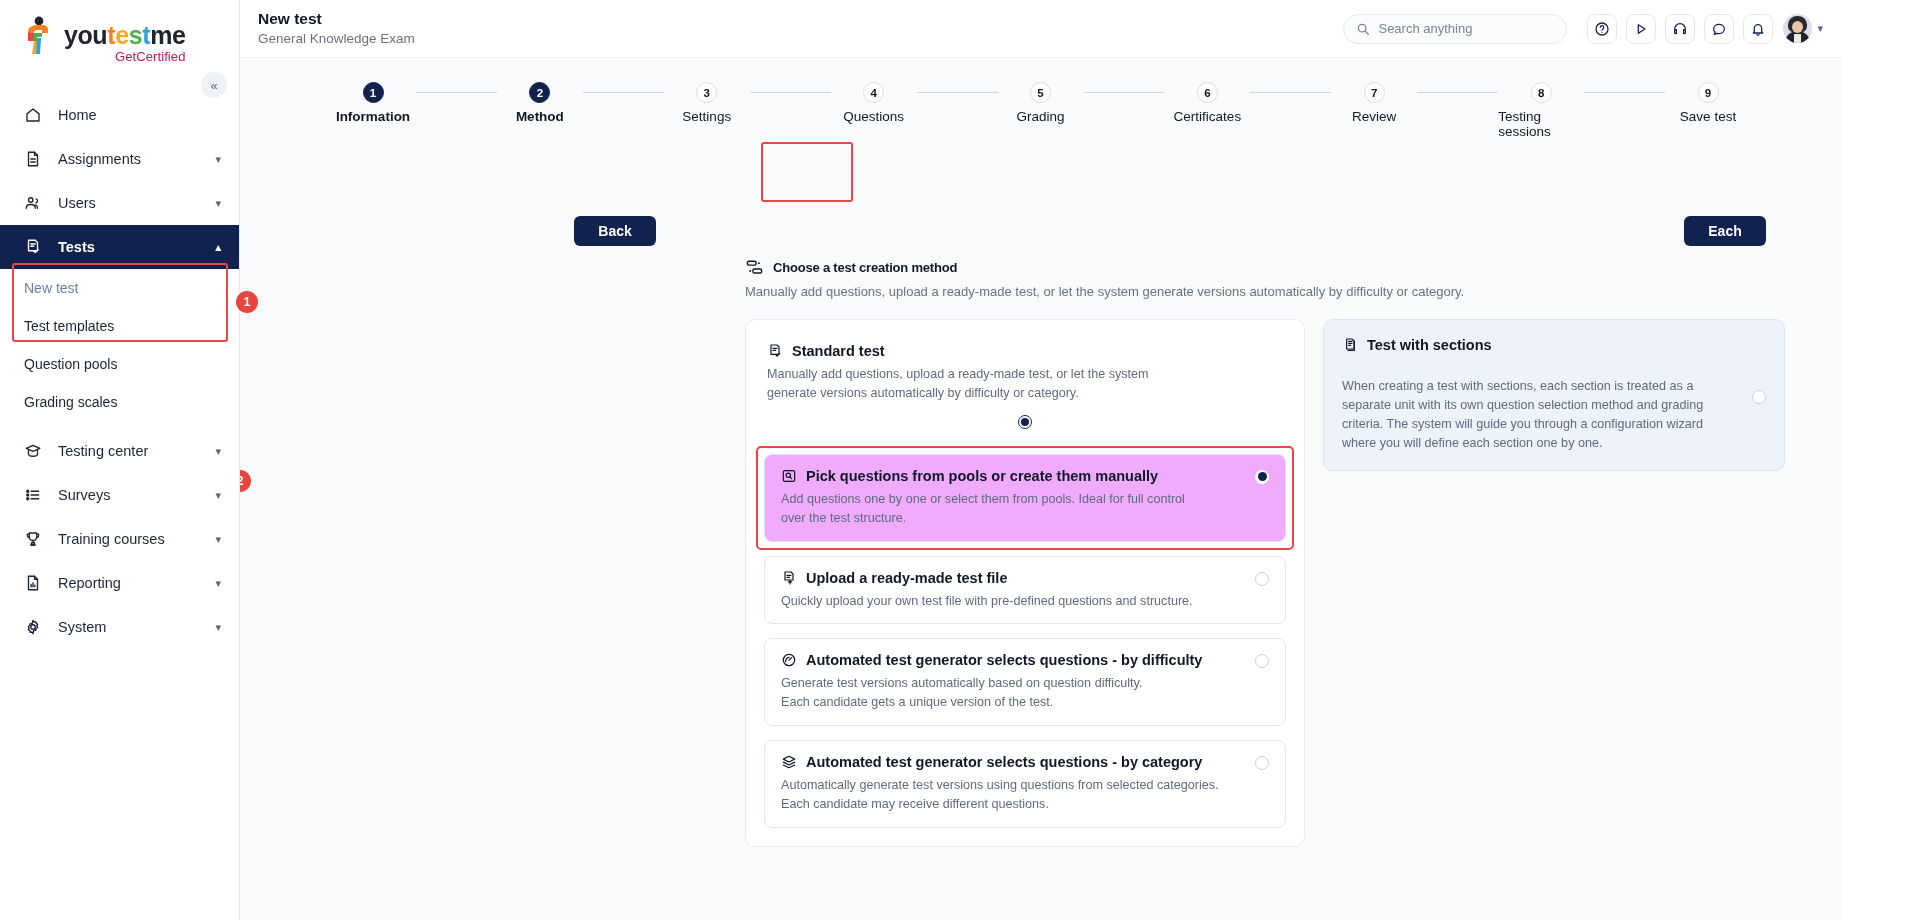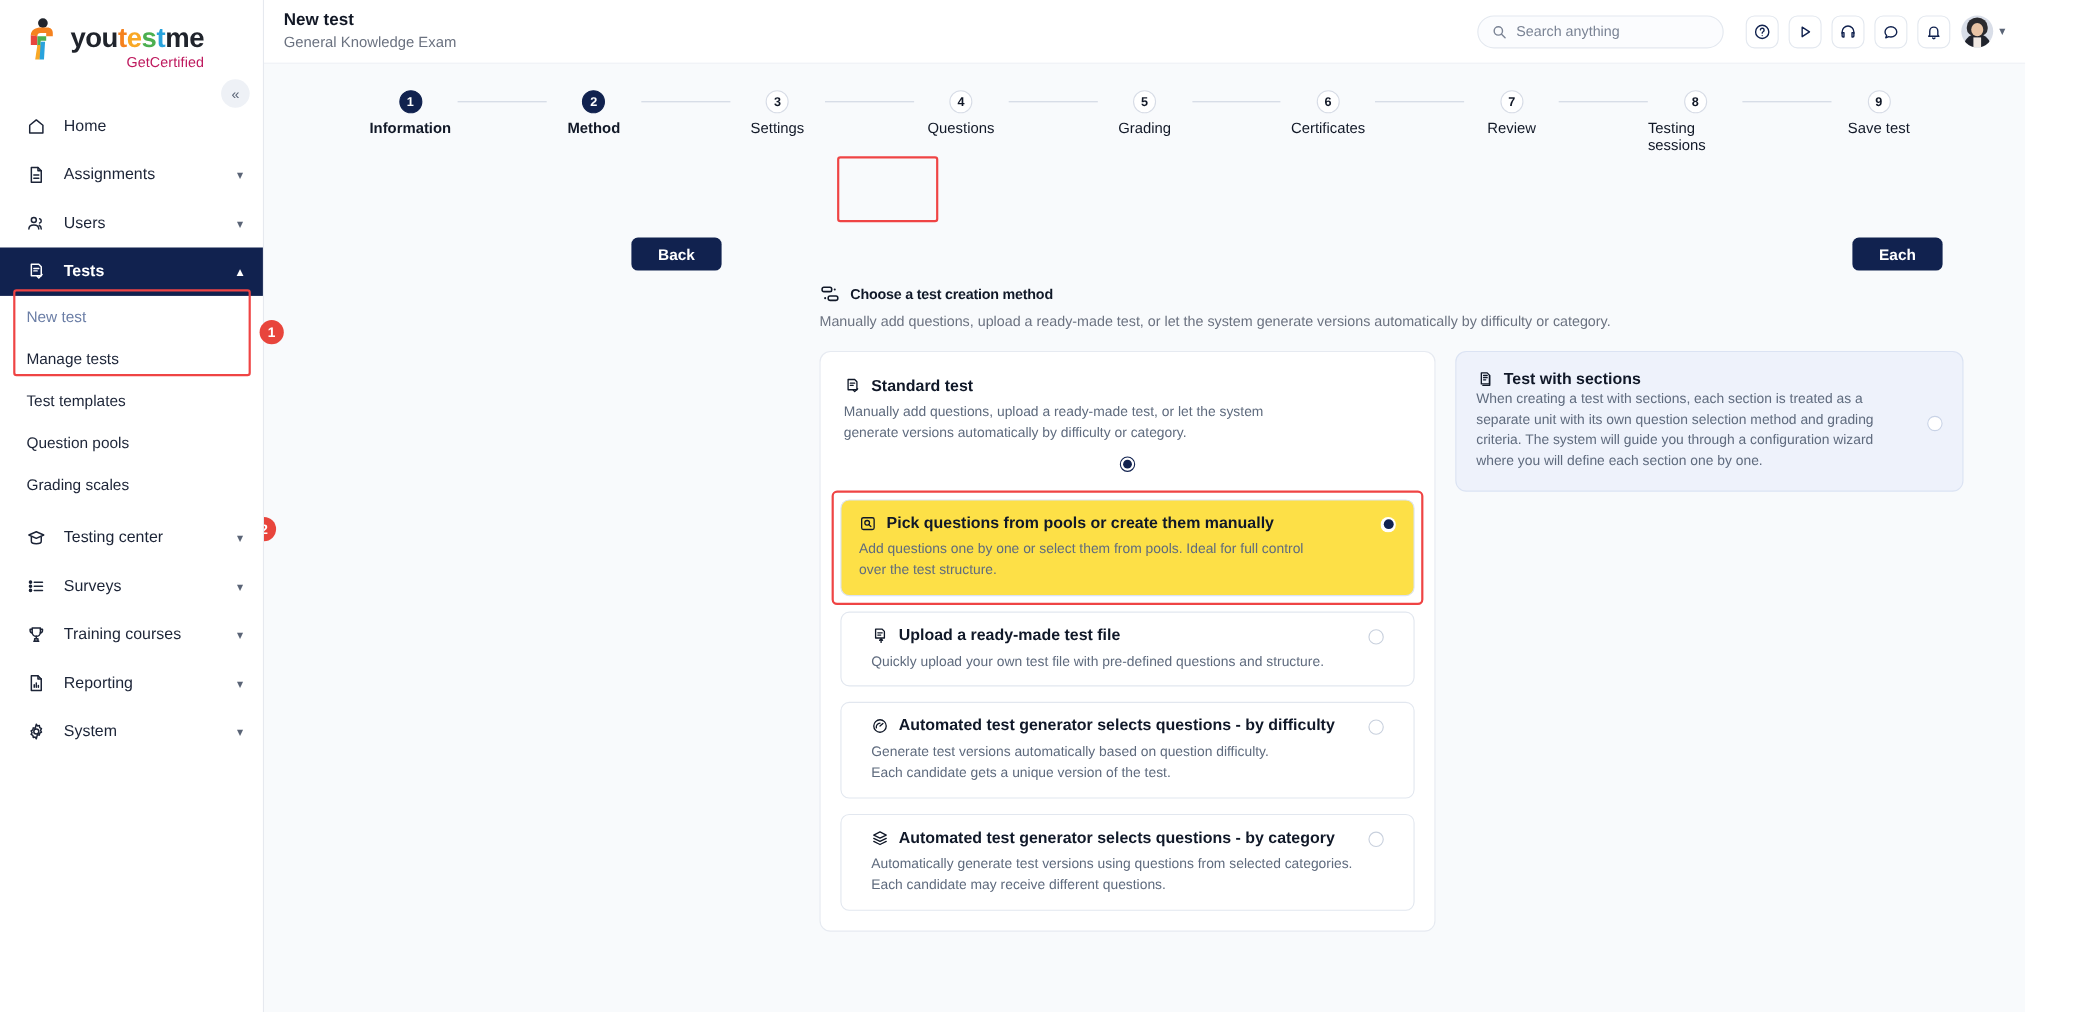--- a/index.html
+++ b/index.html
@@ -157,24 +157,24 @@
 
   .cols { display: flex; gap: 18px; margin-top: 20px; align-items: flex-start; }
 
   .card-group {
     background: #ffffff; border: 1px solid #e6eaf1; border-radius: 10px;
     padding: 18px; width: 560px; flex: 0 0 560px;
     display: flex; flex-direction: column; gap: 14px;
   }
   .opt {
     border: 1px solid #e2e7ef; border-radius: 8px; background: #ffffff;
-    padding: 13px 27px; position: relative; cursor: pointer;
+    padding: 13px 16px; position: relative; cursor: pointer;
     display: flex; align-items: flex-start; gap: 12px;
   }
-  .opt.selected-soft { background: #fde047; border-color: #dbe3f3; }
+  .opt.selected-soft { background: #f0abfc; border-color: #dbe3f3; }
   .opt-main { flex: 1; min-width: 0; }
   .opt-title-row { display: flex; align-items: center; gap: 9px; }
   .opt-title { font-size: 14.5px; font-weight: 700; color: #101828; }
   .opt-desc { font-size: 12.6px; color: #5f6b7e; margin-top: 6px; line-height: 1.5; }
   .radio {
     width: 14px; height: 14px; border-radius: 50%; border: 1.5px solid #c8d0dd;
     flex: 0 0 14px; margin-top: 4px; background: #fff;
     display: flex; align-items: center; justify-content: center;
   }
   .radio.on { border-color: #11224f; }
@@ -182,21 +182,21 @@
   .radio.dot-only { border-color: transparent; }
   .radio.dot-only::after { content:""; width: 9px; height: 9px; border-radius: 50%; background: #11224f; }
   .opt .radio.center-v { margin-top: 0; align-self: center; }
 
   .side-card {
     background: #eef2fb; border: 1px solid #dbe3f3; border-radius: 10px;
     padding: 17px 18px; width: 462px; flex: 0 0 462px;
     display: flex; align-items: flex-start; gap: 12px;
     min-height: 112px;
   }
-  .side-card .opt-desc { margin-top: 0; }
+  .side-card .opt-desc { margin-top: 24px; }
 
   .opt-anno {
     position: absolute; left: -9px; right: -9px; top: -9px; bottom: -9px;
     border: 2.5px solid #ef4444; border-radius: 5px; pointer-events: none;
   }
   svg { display: block; }
 </style>
 </head>
 <body>
 
@@ -270,23 +270,20 @@
               <path d="M9 8h6M9 11h4"></path>
               <path d="M13 17.5l2 2 4-4"></path>
             </svg>
         </span>
         <span class="lbl">Tests</span>
         <span class="chev">▴</span>
       </div>
 
       <div class="nav-sub sub-active">
         <span>New test</span>
-      </div>
-      <div class="nav-sub">
-        <span>Manage tests</span>
       </div>
       <div class="nav-sub">
         <span>Test templates</span>
       </div>
       <div class="nav-sub">
         <span>Question pools</span>
       </div>
       <div class="nav-sub">
         <span>Grading scales</span>
       </div>

